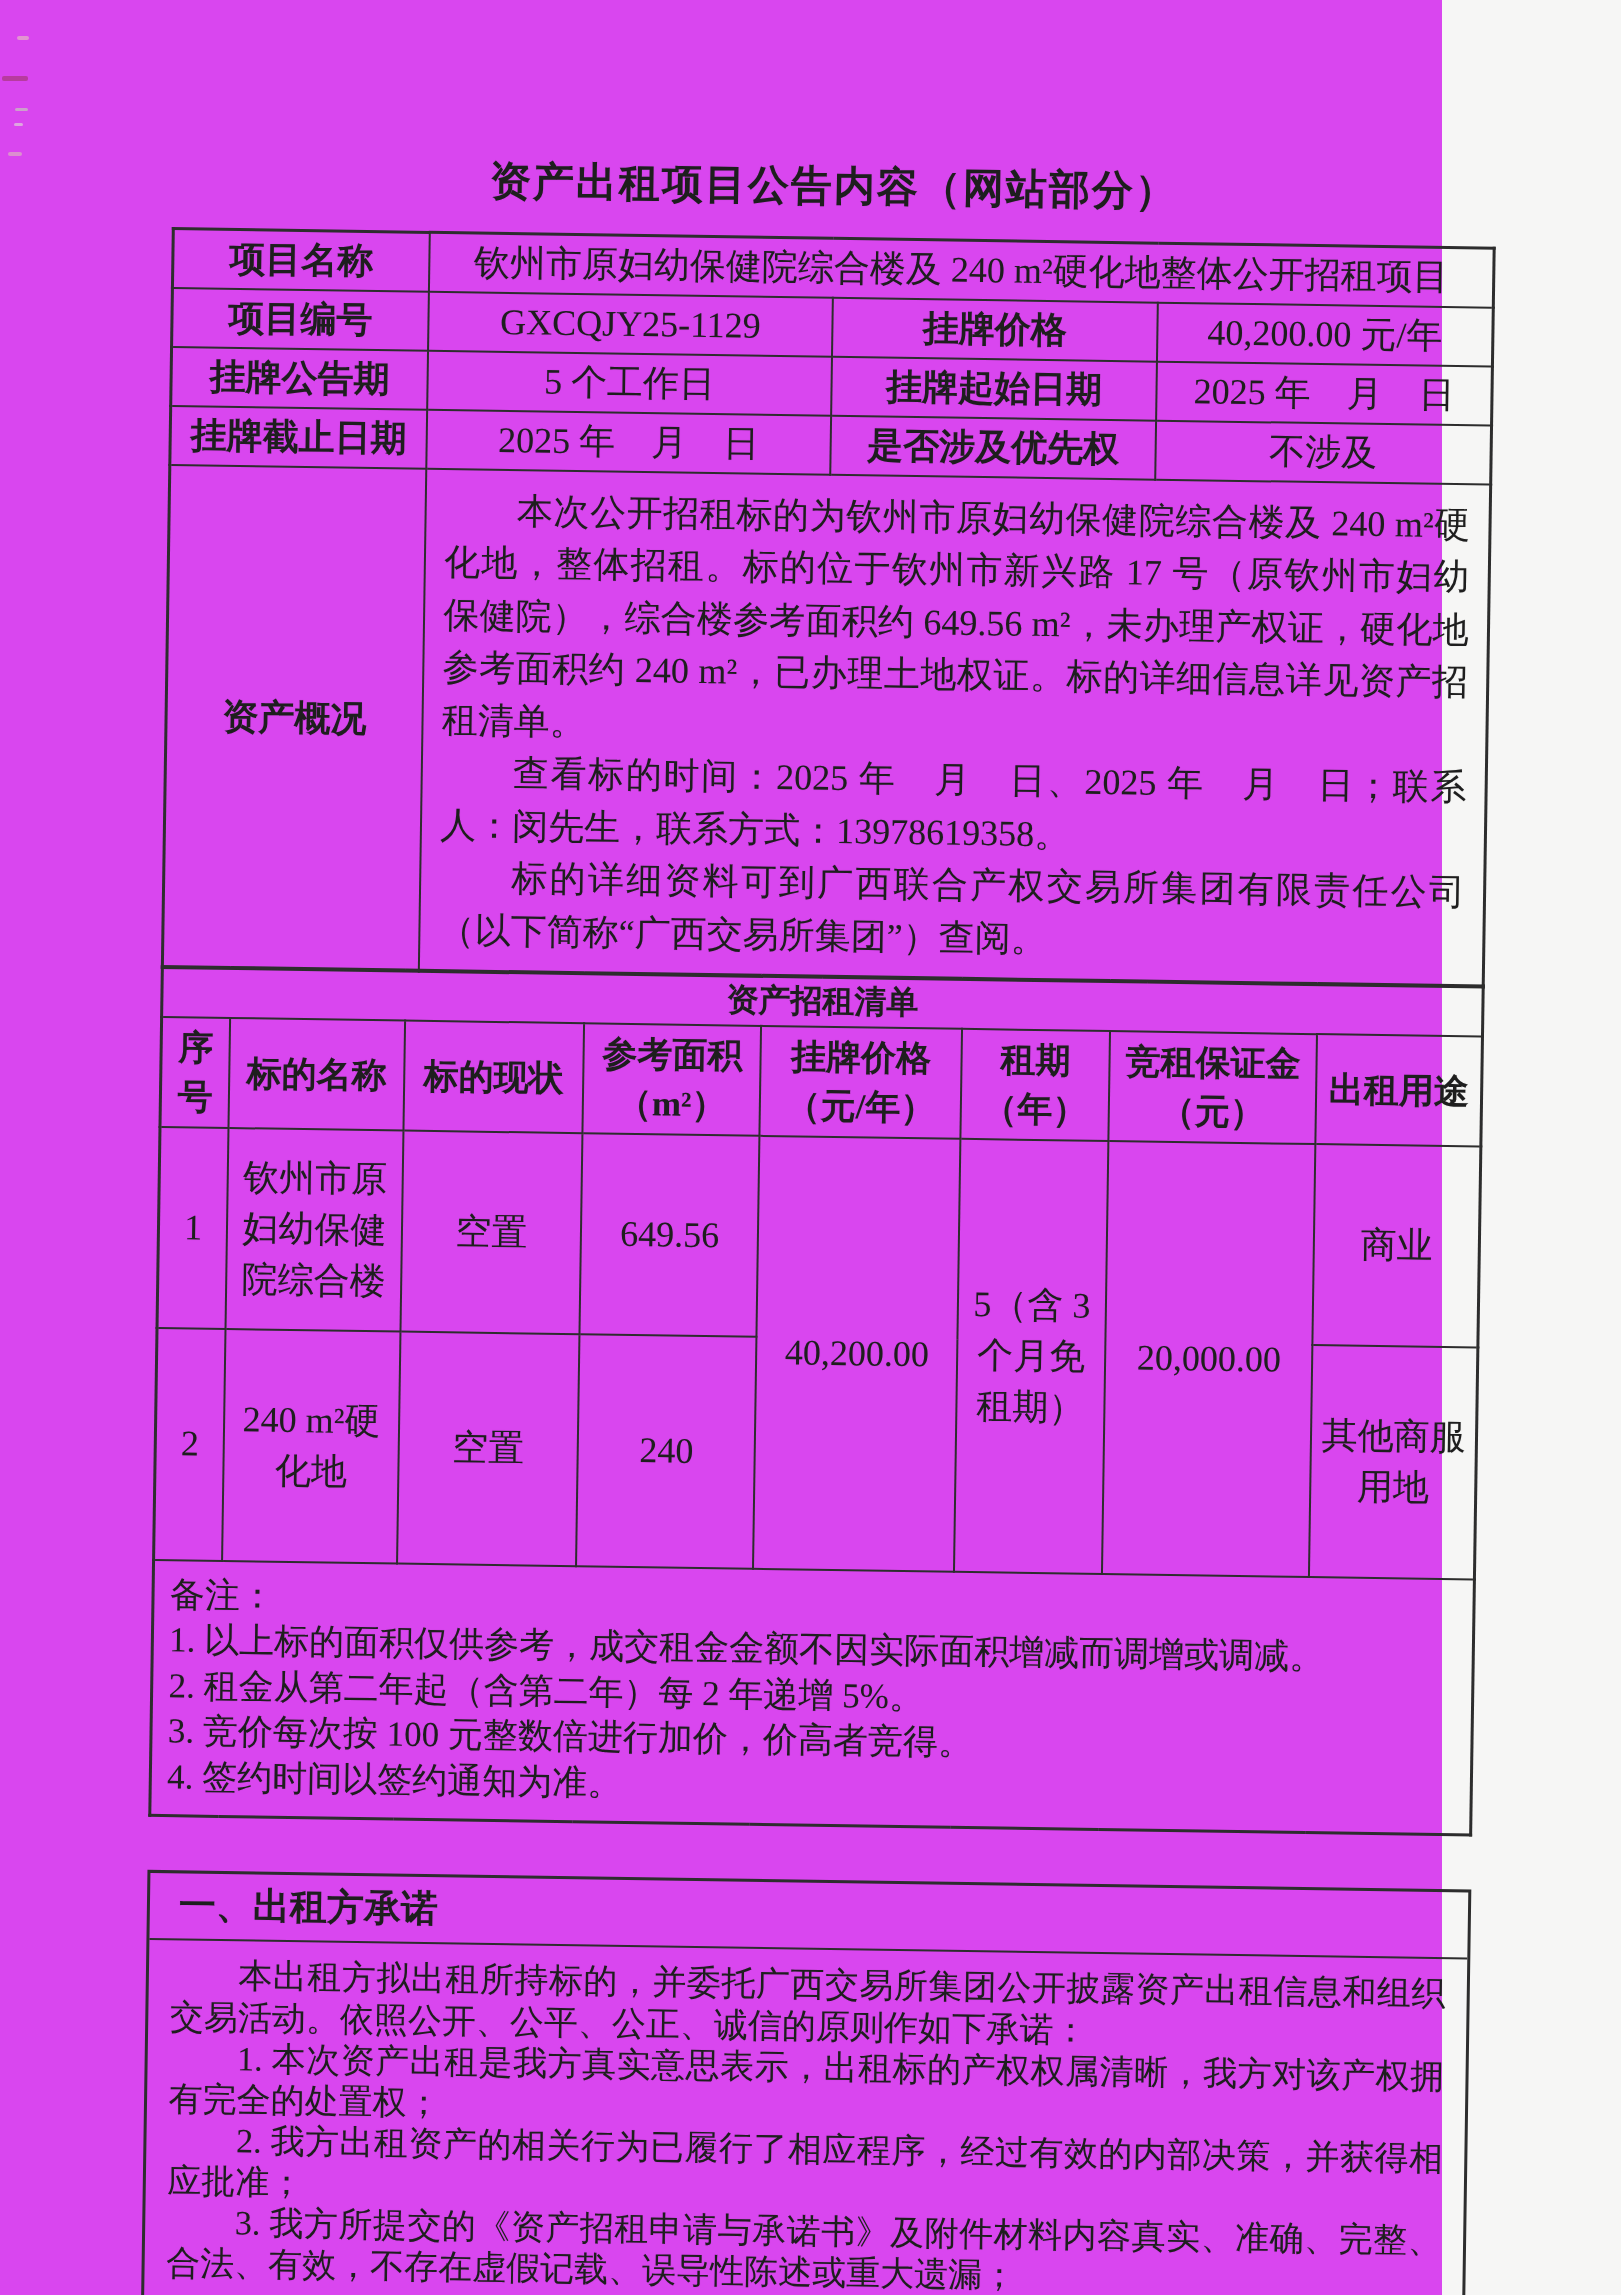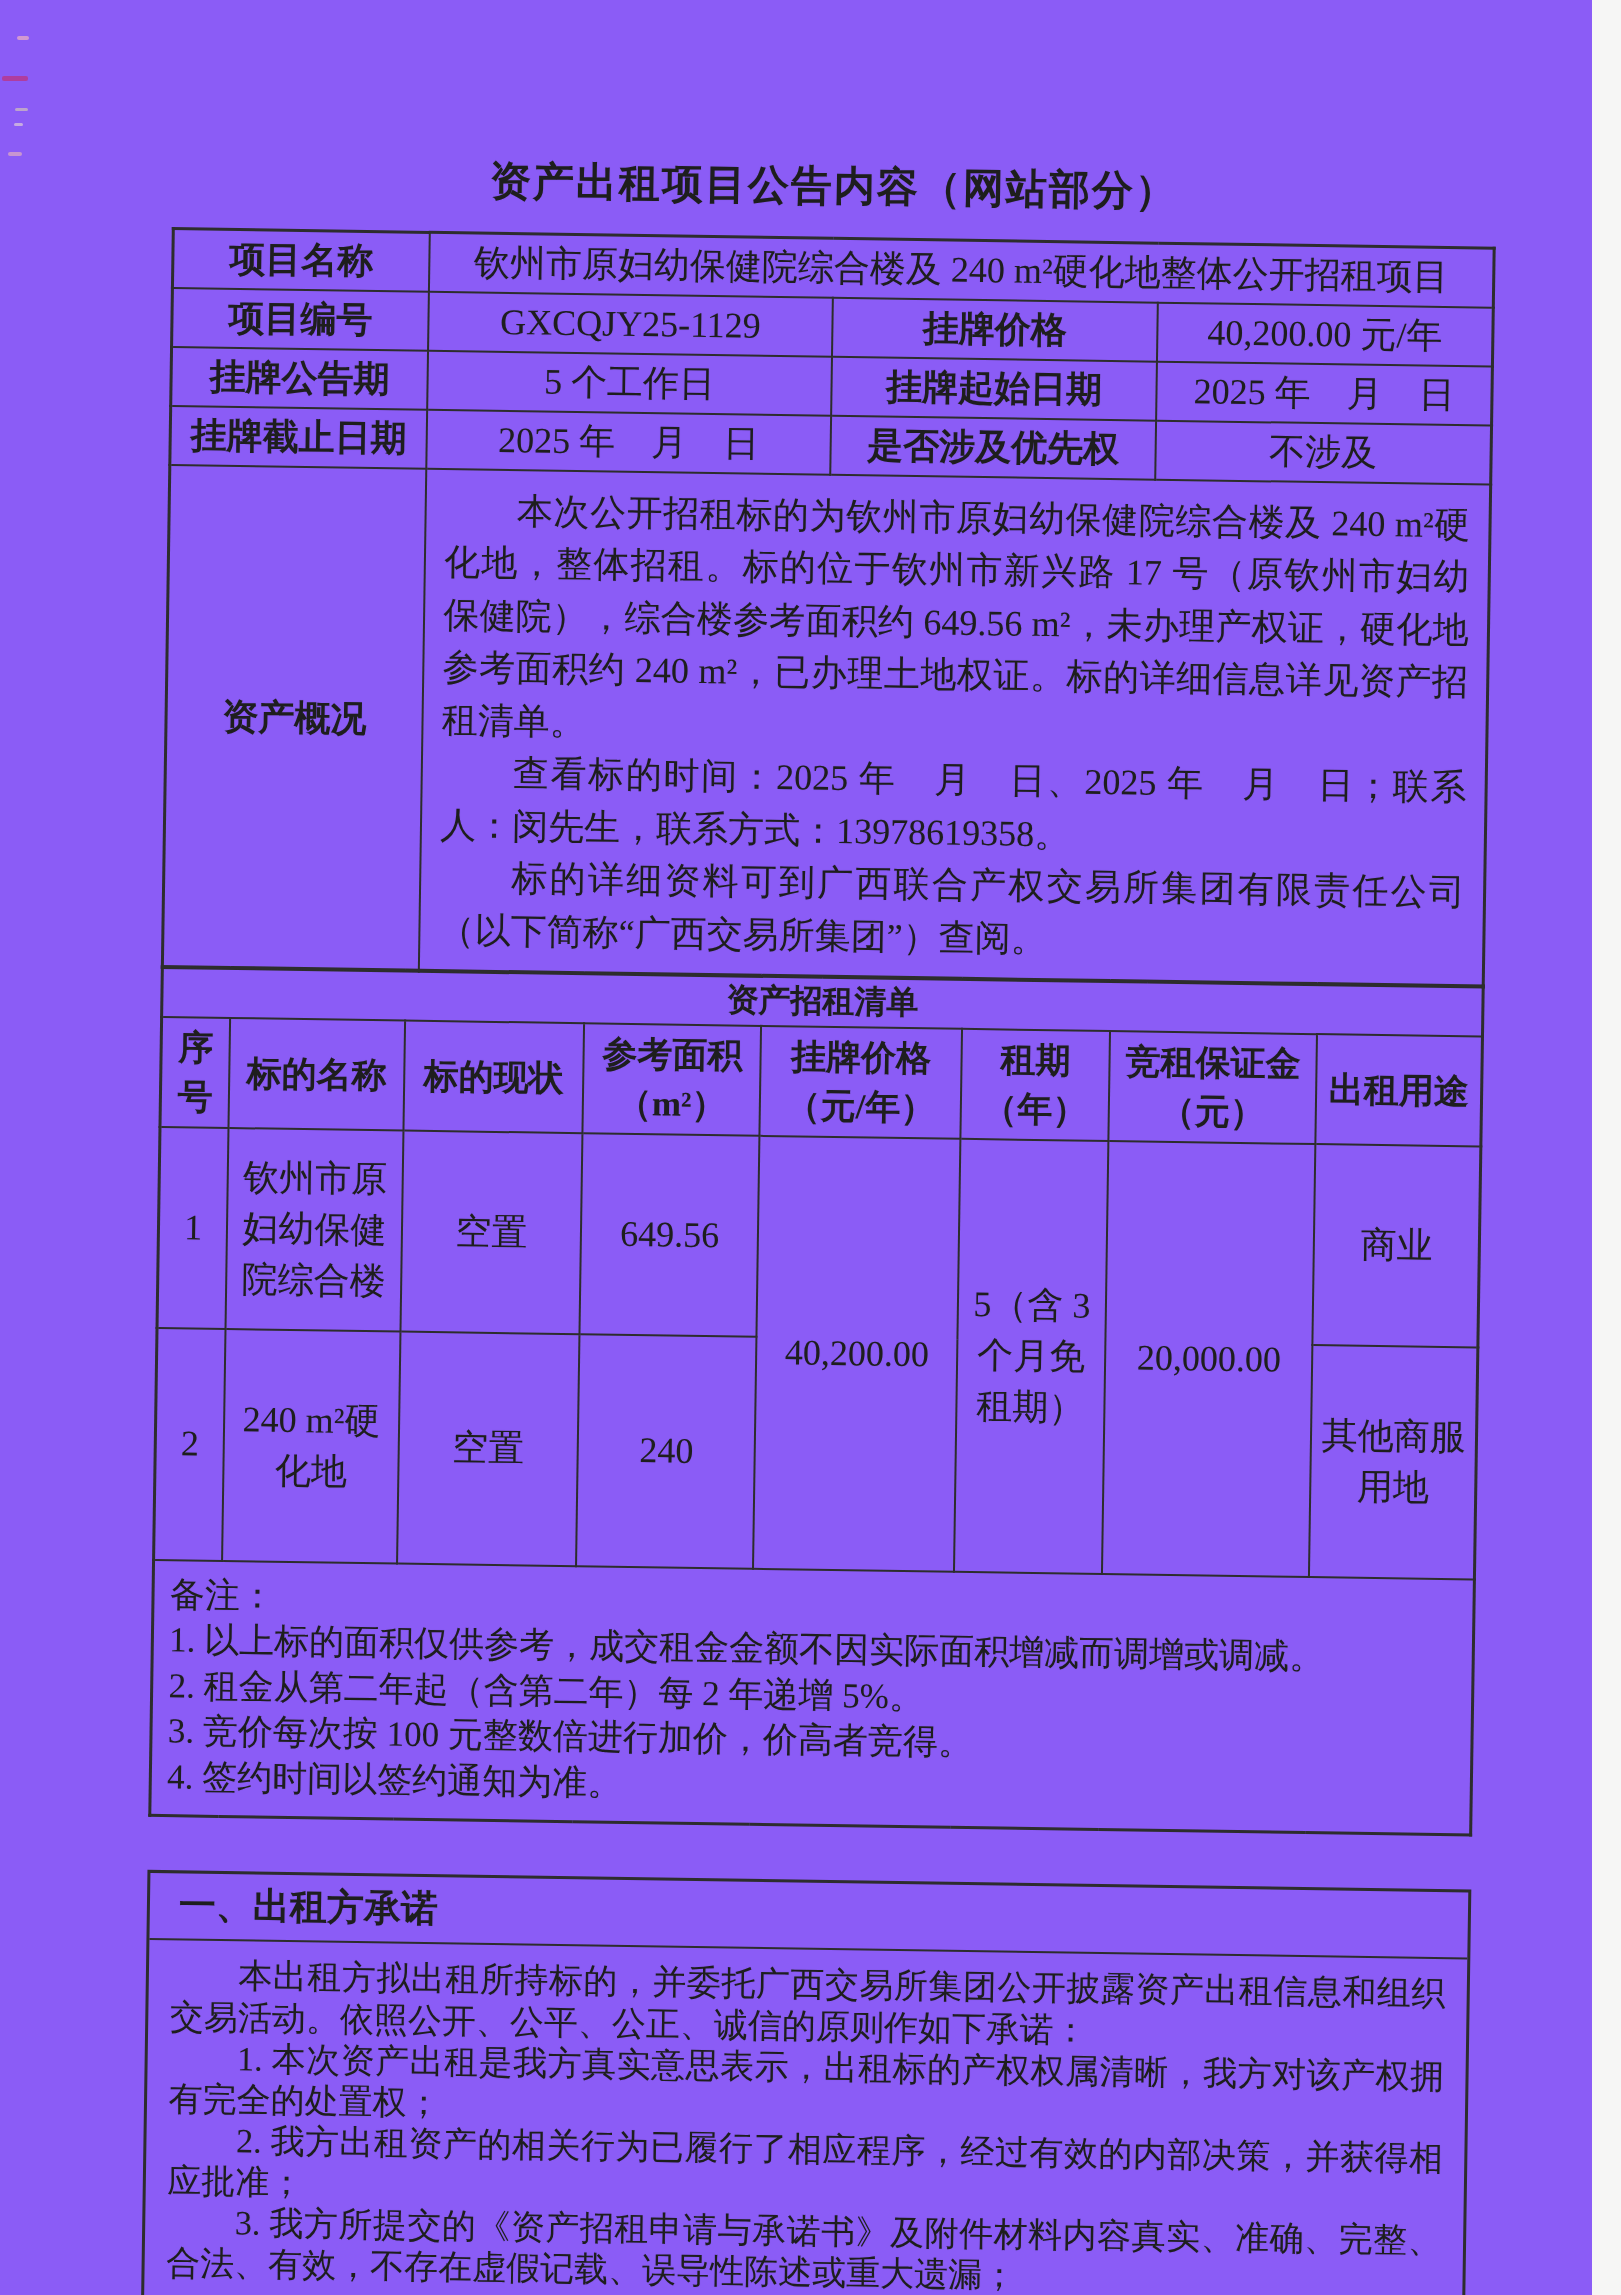--- a/index.html
+++ b/index.html
@@ -3,21 +3,21 @@
 <meta charset="utf-8">
 <style>
   html,body{margin:0;padding:0;}
   body{
     width:1622px;height:2295px;
     background:#f6f6f5;
     font-family:"Liberation Serif","DejaVu Serif",serif;
     color:#1e1e1e;
     overflow:hidden;
   }
-  .page{position:relative;width:1592px;height:2295px;background:#8b5cf6;}
+  .page{position:relative;width:1442px;height:2295px;background:#d946ef;}
   
   .artifact{position:absolute;border-radius:2px;}
   .a1{left:17.4px;top:36px;width:11.2px;height:3.6px;background:#e3a8c9;opacity:.8;}
   .a2{left:2px;top:76px;width:25.6px;height:5.1px;background:#b23a96;opacity:.9;}
   .a3{left:15.3px;top:108px;width:12.3px;height:3.1px;background:#c9b6c2;opacity:.8;}
   .a4{left:14px;top:123px;width:9.2px;height:2.6px;background:#e0cdd8;opacity:.7;}
   .a5{left:8.2px;top:152px;width:14.3px;height:3.6px;background:#dba8c4;opacity:.75;}
   .content{
     position:absolute;left:170px;top:149px;width:1329px;
     transform:rotate(0.85deg);transform-origin:0 0;

